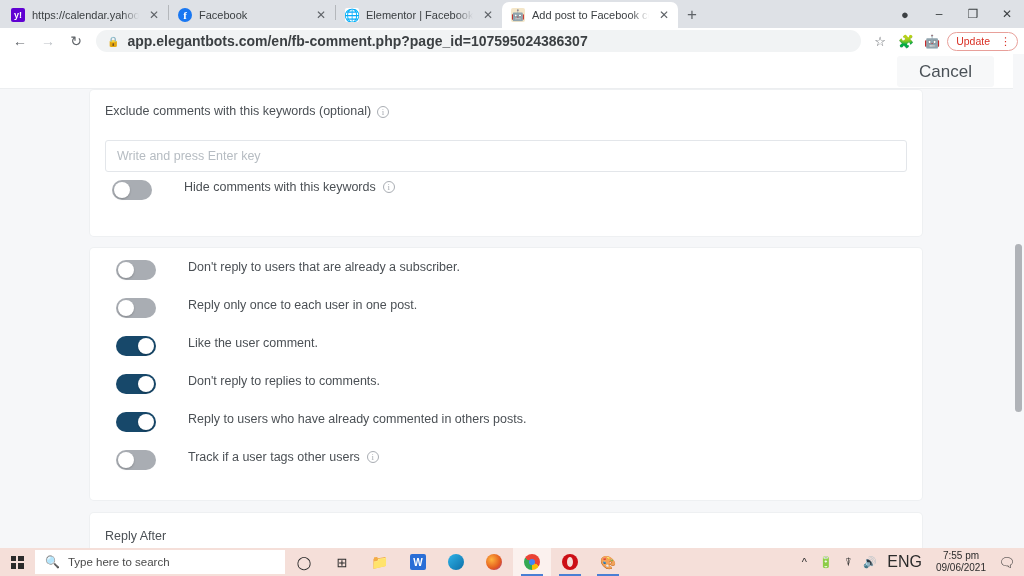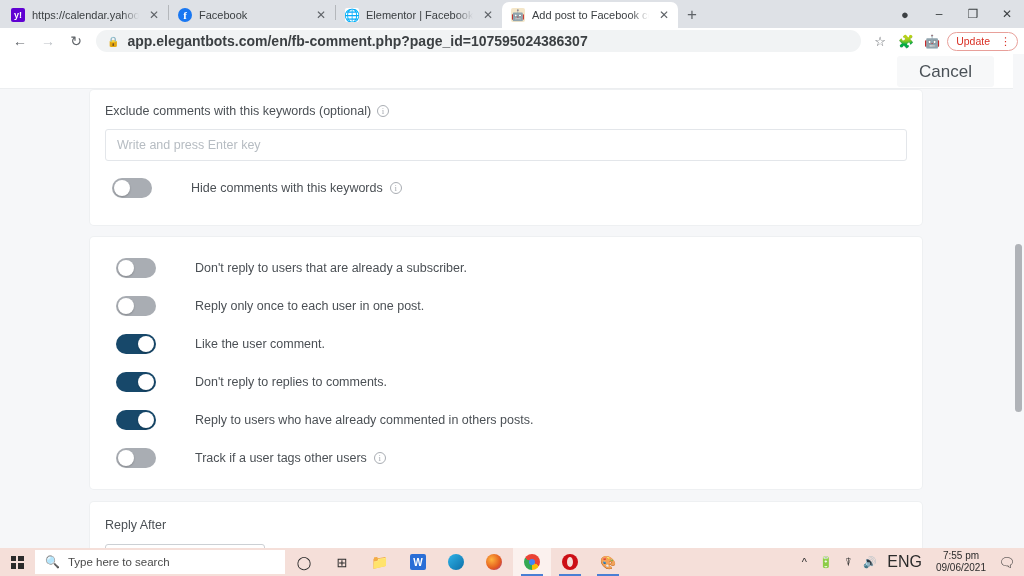--- a/index.html
+++ b/index.html
@@ -144,36 +144,36 @@
     width: 832px; background: #ffffff;
     border-radius: 4px;
     box-shadow: 0 0 0 1px #eef0f2;
   }
   #card-keywords { padding: 14px 15px 18px 15px; margin-top: 0; }
   #card-toggles { padding: 12px 15px 12px 15px; margin-top: 12px; }
   #card-replyafter { padding: 16px 15px 20px 15px; margin-top: 13px; }
 
   .field-label {
     font-size: 12.5px; color: #4b5055;
-    display: flex; align-items: center; gap: 6px;
-    margin-bottom: 11px;
+    display: flex; align-items: flex-end; gap: 6px;
+    margin-bottom: 22px;
   }
   #keyword-input {
     width: 100%; height: 32px;
     border: 1px solid #e3e6ea; border-radius: 3px;
     background: #fff; padding: 8px 11px;
     font-size: 12.5px; color: #3c4043;
     font-family: "Liberation Sans", sans-serif;
     outline: none;
   }
   #keyword-input::placeholder { color: #b6bcc2; }
 
   .toggle-row {
-    display: flex; align-items: center;
-    height: 38px; gap: 15px;
+    display: flex; align-items: flex-start;
+    height: 38px; gap: 8px;
   }
   .switch {
     width: 40px; height: 20px; border-radius: 10px;
     position: relative; flex: 0 0 40px;
     margin-left: 11px;
   }
   .switch.off { background: #a9adb3; }
   .switch.on  { background: #17486a; }
   .knob {
     position: absolute; top: 2px; width: 16px; height: 16px;

